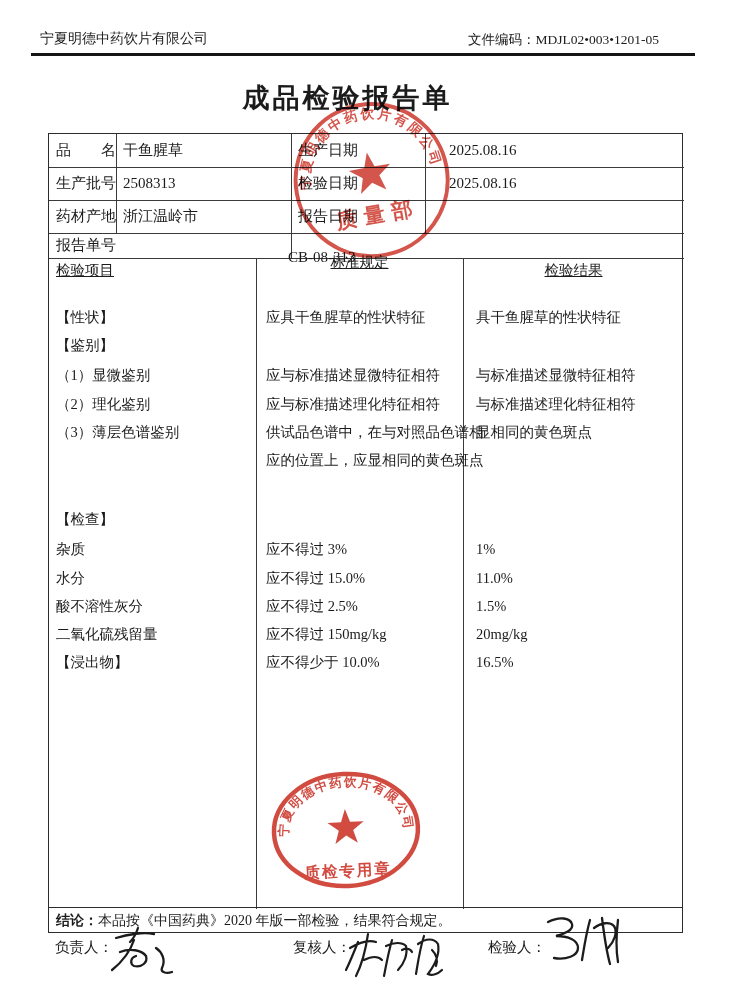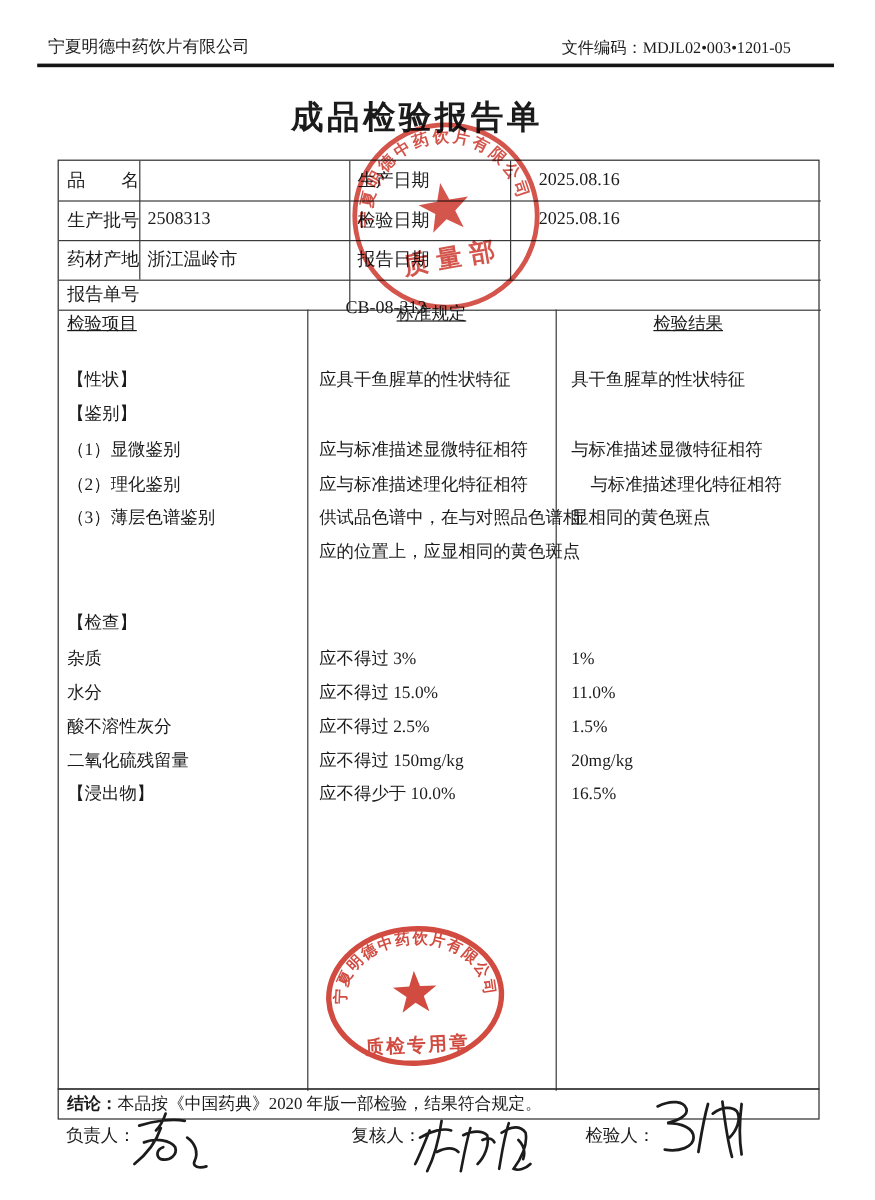--- a/index.html
+++ b/index.html
@@ -36,20 +36,21 @@
     <div class="line" style="left:0;top:124px;width:635px;height:1px;"></div>
 
     <div class="line" style="left:67px;top:0;width:1px;height:99px;"></div>
     <div class="line" style="left:242px;top:0;width:1px;height:124px;"></div>
     <div class="line" style="left:376px;top:0;width:1px;height:99px;"></div>
 
     <div class="line" style="left:207px;top:124px;width:1px;height:651px;"></div>
     <div class="line" style="left:414px;top:124px;width:1px;height:651px;"></div>
 
     <div class="cellrow" style="left:0;top:0;width:67px;height:33px;padding-left:7px;">品　　名</div>
+    <div class="cellrow" style="left:67px;top:0;width:175px;height:33px;padding-left:7px;">干鱼腥草</div>
     <div class="cellrow" style="left:242px;top:0;width:134px;height:33px;padding-left:7px;">生产日期</div>
     <div class="cellrow" style="left:376px;top:0;width:259px;height:33px;padding-left:24px;">2025.08.16</div>
 
     <div class="cellrow" style="left:0;top:33px;width:67px;height:33px;padding-left:7px;">生产批号</div>
     <div class="cellrow" style="left:67px;top:33px;width:175px;height:33px;padding-left:7px;">2508313</div>
     <div class="cellrow" style="left:242px;top:33px;width:134px;height:33px;padding-left:7px;">检验日期</div>
     <div class="cellrow" style="left:376px;top:33px;width:259px;height:33px;padding-left:24px;">2025.08.16</div>
 
     <div class="cellrow" style="left:0;top:66px;width:67px;height:33px;padding-left:7px;">药材产地</div>
     <div class="cellrow" style="left:67px;top:66px;width:175px;height:33px;padding-left:7px;">浙江温岭市</div>
@@ -80,21 +81,21 @@
     <div class="abs txt" style="left:217px;top:289px;">供试品色谱中，在与对照品色谱相</div>
     <div class="abs txt" style="left:217px;top:317px;">应的位置上，应显相同的黄色斑点</div>
     <div class="abs txt" style="left:217px;top:406px;">应不得过 3%</div>
     <div class="abs txt" style="left:217px;top:435px;">应不得过 15.0%</div>
     <div class="abs txt" style="left:217px;top:463px;">应不得过 2.5%</div>
     <div class="abs txt" style="left:217px;top:491px;">应不得过 150mg/kg</div>
     <div class="abs txt" style="left:217px;top:519px;">应不得少于 10.0%</div>
 
     <div class="abs txt" style="left:427px;top:174px;">具干鱼腥草的性状特征</div>
     <div class="abs txt" style="left:427px;top:232px;">与标准描述显微特征相符</div>
-    <div class="abs txt" style="left:427px;top:261px;margin-left:16px;">与标准描述理化特征相符</div>
+    <div class="abs txt" style="left:427px;top:261px;">与标准描述理化特征相符</div>
     <div class="abs txt" style="left:427px;top:289px;">显相同的黄色斑点</div>
     <div class="abs txt" style="left:427px;top:406px;">1%</div>
     <div class="abs txt" style="left:427px;top:435px;">11.0%</div>
     <div class="abs txt" style="left:427px;top:463px;">1.5%</div>
     <div class="abs txt" style="left:427px;top:491px;text-align:right;">20mg/kg</div>
     <div class="abs txt" style="left:427px;top:519px;">16.5%</div>
   </div>
 
   <div class="abs concl" style="left:48px;top:907px;width:635px;height:26px;border:1.2px solid #2c2c2c;box-sizing:border-box;padding-left:7px;">
     <span style="font-weight:bold;">结论：</span><span>本品按《中国药典》2020 年版一部检验，结果符合规定。</span>

